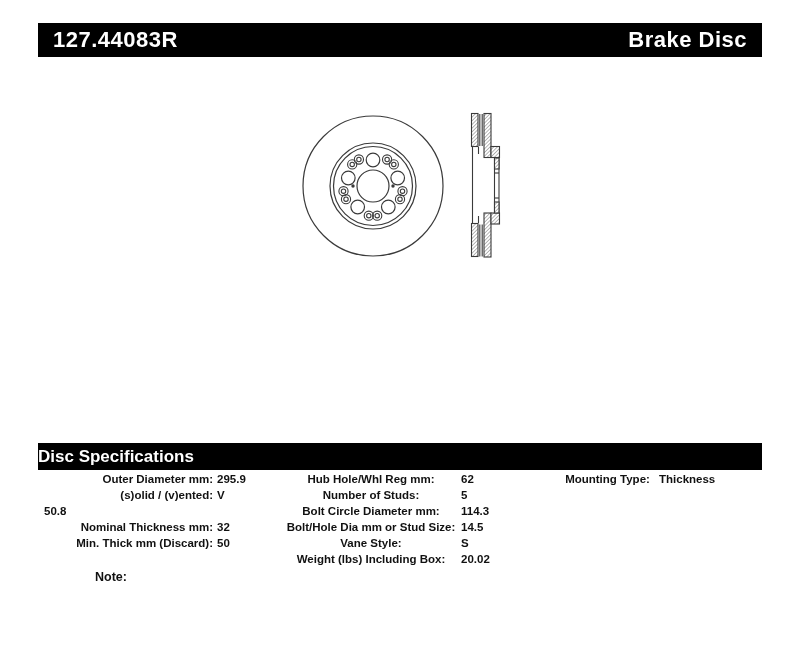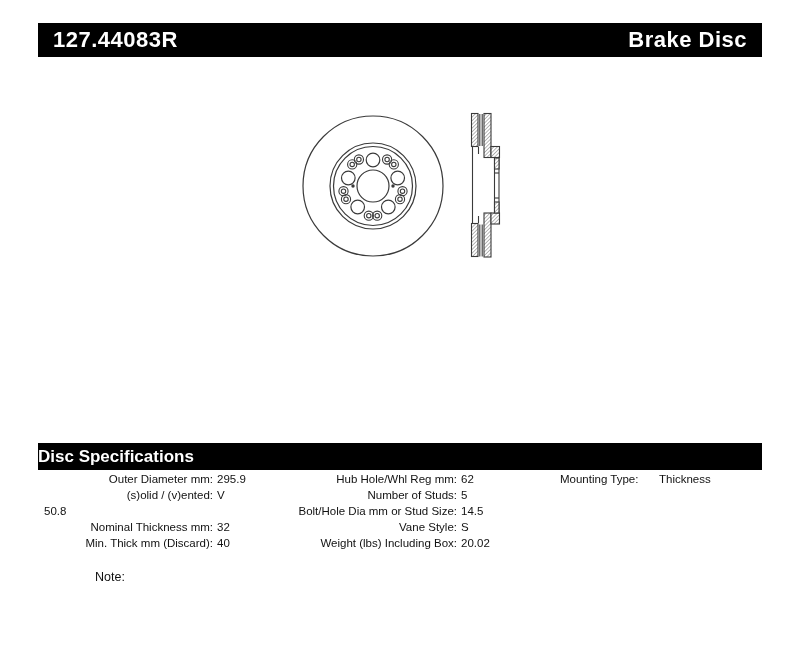--- a/index.html
+++ b/index.html
@@ -15,28 +15,28 @@
   #header-bar .bar-text{font-size:22px;font-weight:bold;letter-spacing:0.5px;}
   #spec-bar{top:443px;height:27px;}
   #spec-bar .bar-text{font-size:17px;font-weight:bold;}
   #drawing{position:absolute;left:290px;top:100px;width:220px;height:170px;}
   .spec-col{position:absolute;top:471px;}
   #spec-col-left{left:40px;width:250px;}
   #spec-col-middle{left:285px;width:265px;}
   #spec-col-right{left:560px;width:210px;}
   .spec-row{
     display:flex;align-items:baseline;height:16px;line-height:16px;
-    font-size:11.5px;font-weight:normal;color:#111;white-space:nowrap;
+    font-size:11.5px;font-weight:bold;color:#111;white-space:nowrap;
   }
   #spec-col-left  .spec-label{flex:0 0 173px;text-align:right;}
-  #spec-col-middle .spec-label{flex:0 0 172px;text-align:right;}
-  #spec-col-right .spec-label{flex:0 0 95px;text-align:left;}
+  #spec-col-middle .spec-label{flex:0 0 172px;text-align:center;}
+  #spec-col-right .spec-label{flex:0 0 95px;text-align:center;}
   .spec-value{margin-left:4px;text-align:left;}
   #note{
-    position:absolute;left:95px;top:570px;font-size:12.5px;font-weight:normal;color:#111;text-align:right;
+    position:absolute;left:95px;top:570px;font-size:12.5px;font-weight:bold;color:#111;text-align:right;
   }
   svg .ln{stroke:#3a3a3a;fill:none;}
 </style>
 </head>
 <body>
 
 <div id="sheet">
 
   <div id="header-bar" class="black-bar">
     <span class="bar-text">127.44083R</span>
@@ -133,32 +133,36 @@
     </div>
     <div class="spec-row">
       <span class="spec-value">50.8</span>
     </div>
     <div class="spec-row">
       <span class="spec-label">Nominal Thickness mm:</span>
       <span class="spec-value">32</span>
     </div>
     <div class="spec-row">
       <span class="spec-label">Min. Thick mm (Discard):</span>
-      <span class="spec-value">40</span>
+      <span class="spec-value">50</span>
     </div>
   </div>
 
   <div id="spec-col-middle" class="spec-col">
     <div class="spec-row">
       <span class="spec-label">Hub Hole/Whl Reg mm:</span>
       <span class="spec-value">62</span>
     </div>
     <div class="spec-row">
       <span class="spec-label">Number of Studs:</span>
       <span class="spec-value">5</span>
+    </div>
+    <div class="spec-row">
+      <span class="spec-label">Bolt Circle Diameter mm:</span>
+      <span class="spec-value">114.3</span>
     </div>
     <div class="spec-row">
       <span class="spec-label">Bolt/Hole Dia mm or Stud Size:</span>
       <span class="spec-value">14.5</span>
     </div>
     <div class="spec-row">
       <span class="spec-label">Vane Style:</span>
       <span class="spec-value">S</span>
     </div>
     <div class="spec-row">

